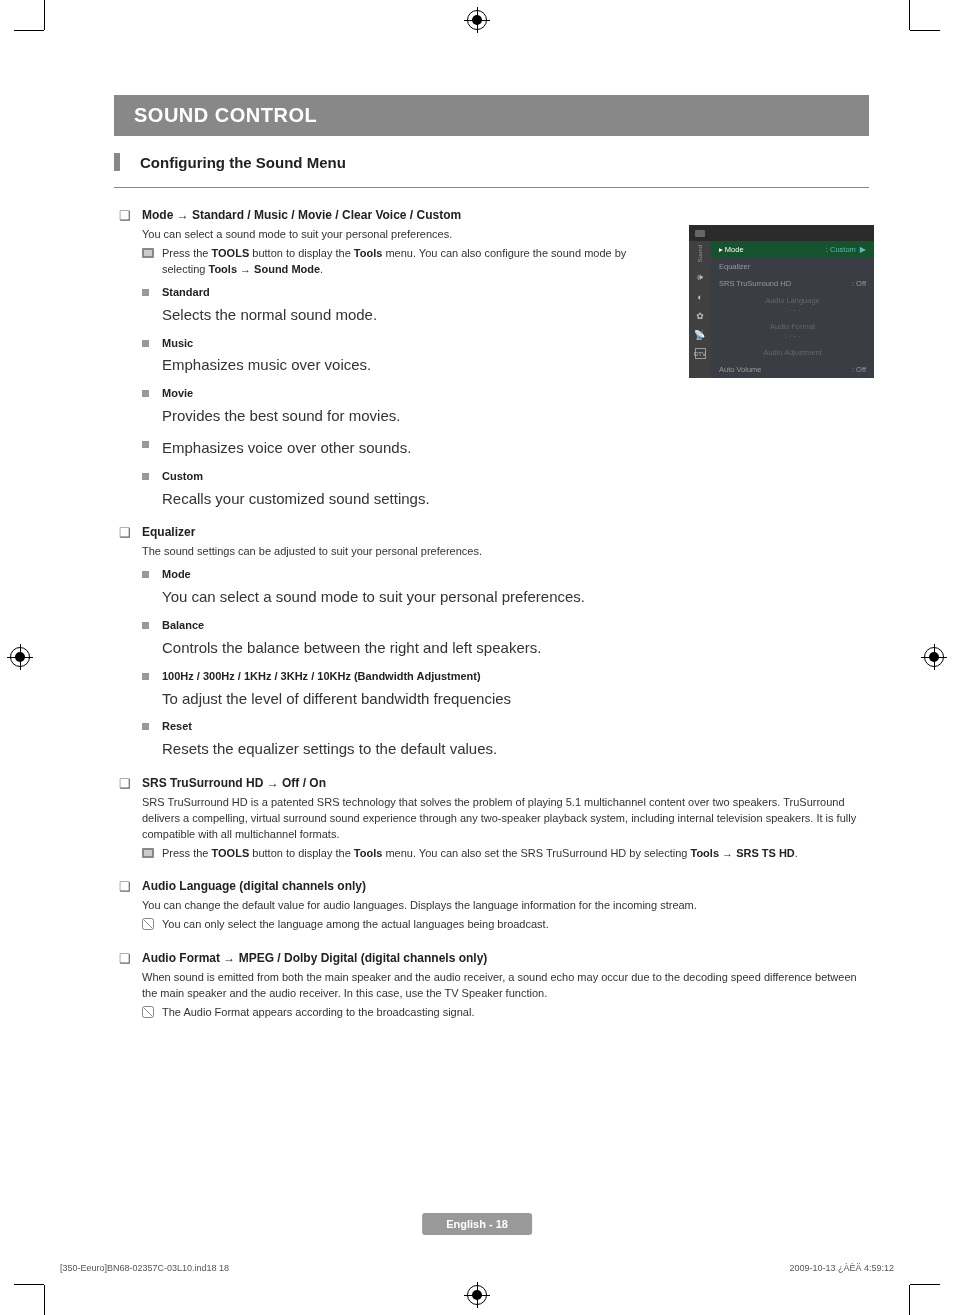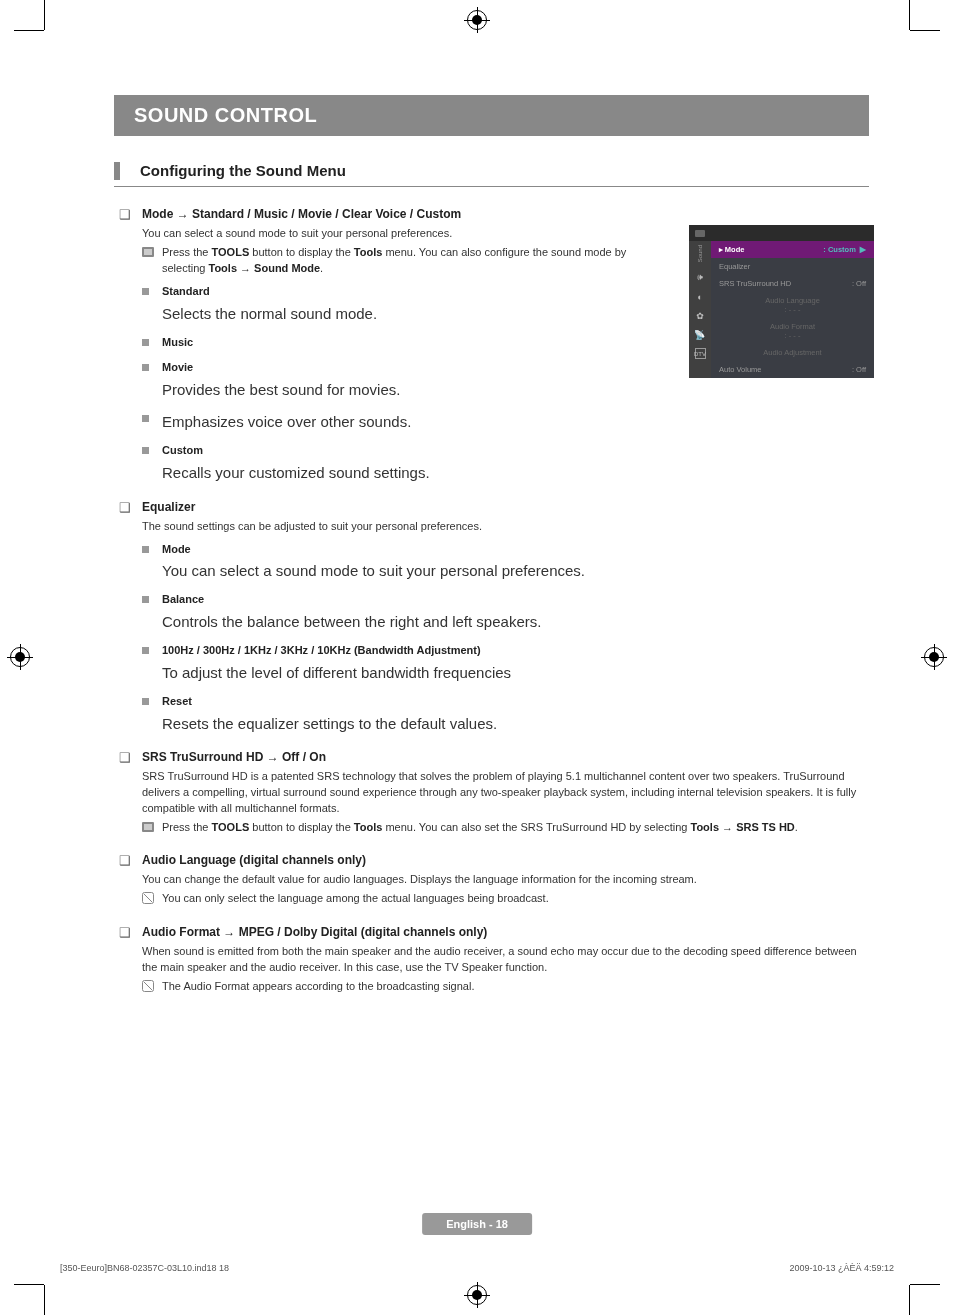--- a/index.html
+++ b/index.html
@@ -65,25 +65,25 @@
     }
     .header-banner {
       background: #888;
       color: #fff;
       font-size: 20px;
       font-weight: bold;
       padding: 9px 20px;
       letter-spacing: 0.5px;
     }
     .section-title {
-      margin-top: 26px;
-      display: flex;
-      align-items: flex-start;
+      margin-top: 17px;
+      display: flex;
+      align-items: flex-end;
       border-bottom: 1px solid #888;
-      padding-bottom: 6px;
+      padding-bottom: 16px;
     }
     .section-bar {
       width: 6px;
       height: 18px;
       background: #888;
       margin-right: 20px;
     }
     .section-title h2 {
       font-size: 15px;
       font-weight: bold;
@@ -189,23 +189,23 @@
     .osd-menu { flex: 1; background: #3a3d44; }
     .osd-row {
       display: flex;
       justify-content: space-between;
       align-items: center;
       padding: 4px 8px;
       font-size: 7.5px;
       color: #999;
     }
     .osd-row.highlight {
-      background: #701a75;
+      background: #14532d;
       color: #fff;
-      font-weight: bold;
+      font-weight: normal;
       text-align: right;
     }
     .osd-row.dim { color: #666; flex-direction: column; }
     .osd-row .val { color: inherit; }
     .osd-row.highlight .val { color: #5bb; }
     .osd-chevron {
       font-size: 8px;
       color: #5bb;
       margin-left: 4px;
     }
@@ -290,20 +290,21 @@
         </div>
         <div class="sub-list">
           <div class="sub-item">
               <div class="sub-bullet"></div>
               <div class="sub-heading">Standard</div>
               <div class="sub-body">Selects the normal sound mode.</div>
             </div>
           <div class="sub-item">
               <div class="sub-bullet"></div>
               <div class="sub-heading">Music</div>
+              <div class="sub-body">Emphasizes music over voices.</div>
             </div>
           <div class="sub-item">
               <div class="sub-bullet"></div>
               <div class="sub-heading">Movie</div>
               <div class="sub-body">Provides the best sound for movies.</div>
             </div>
           <div class="sub-item">
               <div class="sub-bullet"></div>
               <div class="sub-body">Emphasizes voice over other sounds.</div>
             </div>

